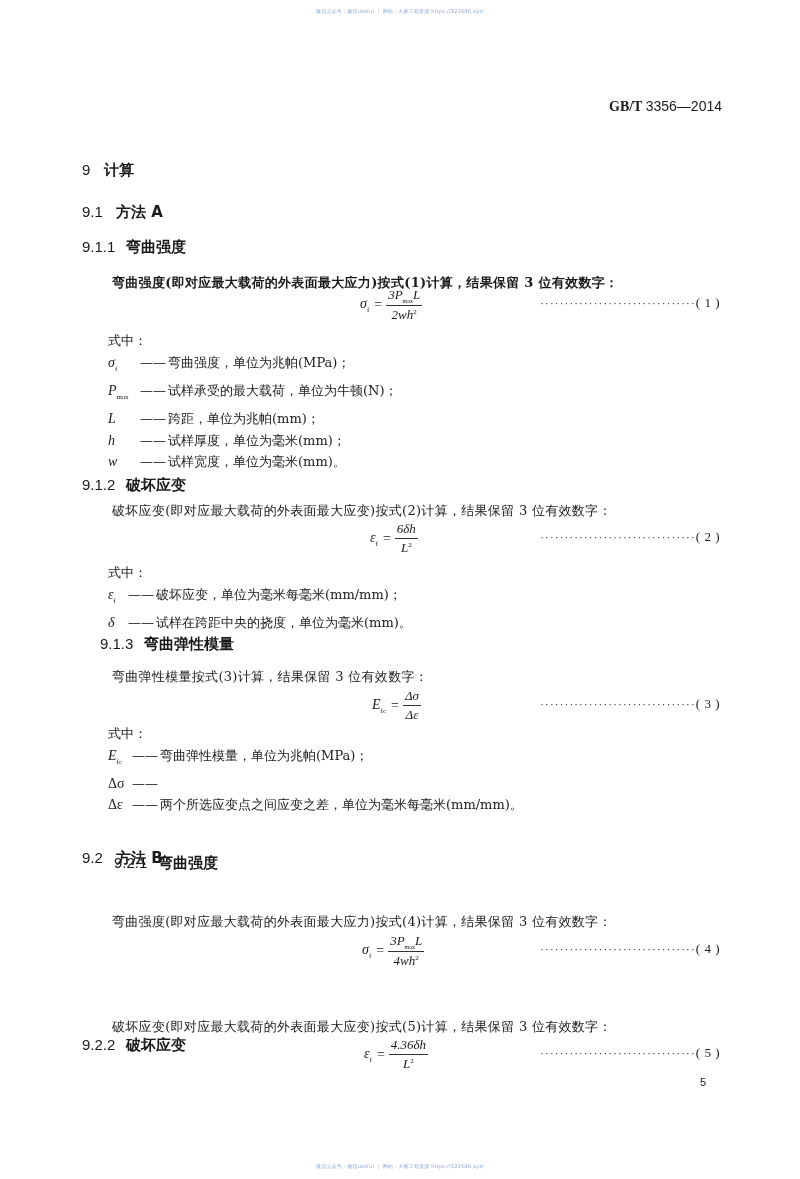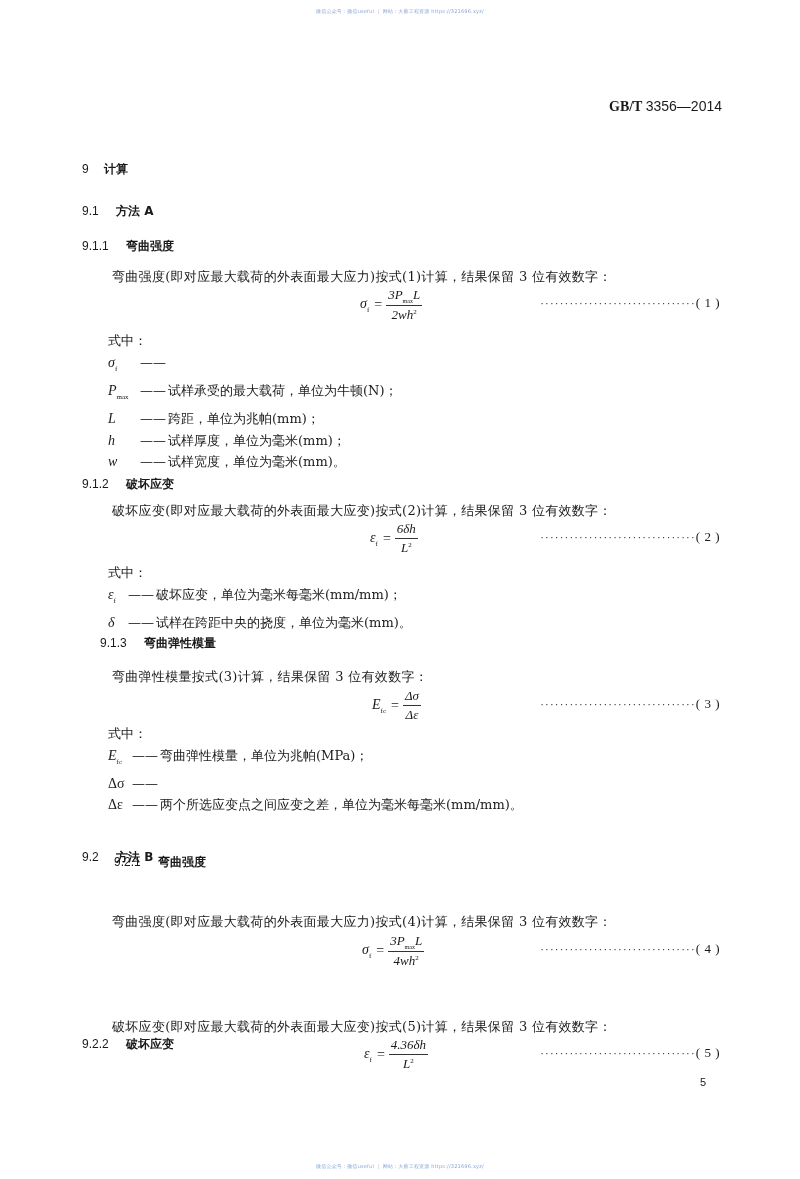--- a/index.html
+++ b/index.html
@@ -16,21 +16,21 @@
     .wm-top { top: 8px; }
     .wm-bottom { top: 1163px; }
     .std-no {
       position: absolute; right: 78px; top: 98px;
       font-family: "Liberation Serif", serif; font-weight: bold; font-size: 14px;
     }
     .std-no .rest { font-family: "Liberation Sans", sans-serif; font-weight: normal; }
     .abs { position: absolute; white-space: nowrap; }
     .h1, .h2, .h3 {
       font-family: "DejaVu Sans", "Liberation Sans", sans-serif; font-weight: bold;
-      font-size: 12px;
+      font-size: 15px;
     }
     .h-num { font-family: "Liberation Sans", sans-serif; font-weight: normal; display: inline-block; }
     .para { font-size: 13px; left: 112px; letter-spacing: 0.3px; }
     .defs { left: 108px; font-size: 13px; line-height: 21.5px; }
     .def-row { display: flex; white-space: nowrap; }
     .def-sym { width: 32px; font-style: italic; font-family: "Liberation Serif", serif; font-size: 14px; }
     .def-sym sub { font-style: normal; font-size: 7px; }
     .def-dash { margin-right: 2px; }
     .formula {
       position: absolute; display: flex; align-items: center;
@@ -68,38 +68,39 @@
   <span class="h-num" style="width:22px;">9</span><span>计算</span>
 </div>
 
 <div class="abs h2" style="left:82px; top:203px;">
   <span class="h-num" style="width:34px;">9.1</span><span>方法 A</span>
 </div>
 
 <div class="abs h3" style="left:82px; top:238px;">
   <span class="h-num" style="width:44px;">9.1.1</span><span>弯曲强度</span>
 </div>
-<div class="abs para" style="top:268px;">弯曲强度(即对应最大载荷的外表面最大应力)按式(1)计算，结果保留 3 位有效数字：</div>
+<div class="abs para" style="top:274px;font-weight:bold;">弯曲强度(即对应最大载荷的外表面最大应力)按式(1)计算，结果保留 3 位有效数字：</div>
 <div class="formula" style="left:360px; top:287px;">
   <span class="lhs"><span>σ</span><sub>f</sub></span>
   <span class="eq">=</span>
   <span class="frac">
     <span class="num"><span>3P</span><sub>max</sub><span>L</span></span>
     <span class="den"><span>2wh</span><sup>2</sup></span>
   </span>
 </div>
 <div class="eqnum" style="top:295px;"><span class="dots">································</span><span>( 1 )</span></div>
 
 <div class="abs defs" style="top:330px;">
   <div class="def-row">
       <span>式中：</span>
     </div>
   <div class="def-row">
       <span class="def-sym"><span>σ</span><sub>f</sub></span>
       <span class="def-dash">——</span>
+      <span>弯曲强度，单位为兆帕(MPa)；</span>
     </div>
   <div class="def-row">
       <span class="def-sym"><span>P</span><sub>max</sub></span>
       <span class="def-dash">——</span>
       <span>试样承受的最大载荷，单位为牛顿(N)；</span>
     </div>
   <div class="def-row">
       <span class="def-sym"><span>L</span></span>
       <span class="def-dash">——</span>
       <span>跨距，单位为兆帕(mm)；</span>

